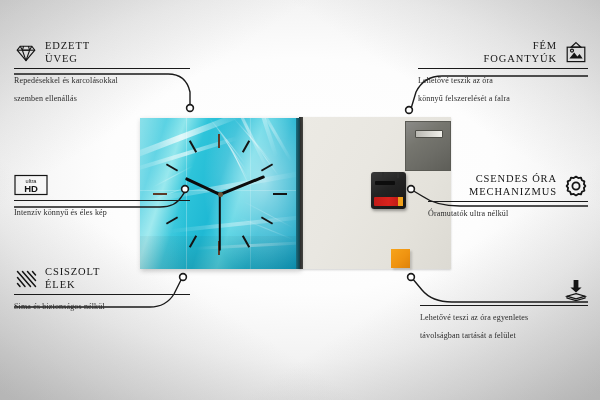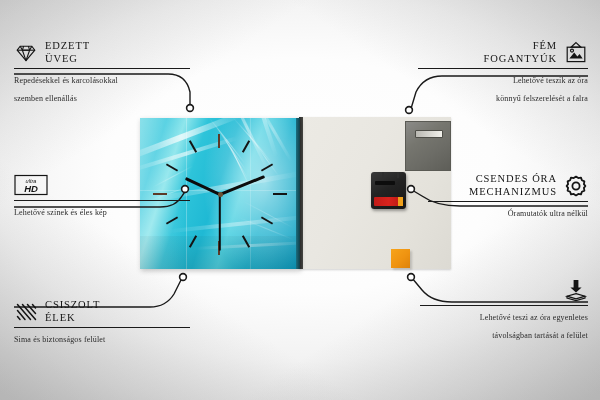--- a/index.html
+++ b/index.html
@@ -232,43 +232,42 @@
     line-height: 12.5px;
     text-transform: uppercase;
     white-space: pre-line;
   }
   .feature.right .title { text-align: right; }
   .feature .icon {
     width: 24px;
     height: 24px;
     flex: 0 0 24px;
     color: #141414;
-    font-style: italic;
   }
   .feature .icon svg { display: block; }
   .feature .rule {
     height: 1px;
     background: #1a1a1a;
     margin-top: 3px;
   }
   .feature .desc {
     font-family: "Liberation Serif", serif;
     font-size: 8px;
     line-height: 18px;
     color: #2a2a2a;
     margin-top: 3px;
     white-space: pre-line;
     letter-spacing: 0.15px;
   }
-  .feature.right .desc { text-align: right; }
+  .feature.right .desc { }
 
   
   #feature-tempered-glass { left: 14px;  top: 40px;  width: 176px; }
   #feature-print          { left: 14px;  top: 173px; width: 176px; }
-  #feature-edges          { left: 14px;  top: 299px; width: 176px; }
+  #feature-edges          { left: 14px;  top: 266px; width: 176px; }
   #feature-handles        { left: 418px; top: 40px;  width: 170px; }
   #feature-mechanism      { left: 428px; top: 173px; width: 160px; }
   #feature-foam           { left: 420px; top: 278px; width: 168px; }
 
   #feature-print .icon { width: 34px; flex: 0 0 34px; }
 </style>
 </head>
 <body>
 
 <div id="stage">
@@ -388,40 +387,40 @@
     <div class="head">
       <span class="icon">
         <svg viewBox="0 0 34 24" width="34" height="24">
           <rect x="1" y="2.5" width="32" height="19" fill="none" stroke="currentColor" stroke-width="1.2"></rect>
           <text x="17" y="10.4" text-anchor="middle" font-family="Liberation Sans, sans-serif" font-size="5.6" fill="currentColor">ultra</text>
           <text x="17" y="19.2" text-anchor="middle" font-family="Liberation Sans, sans-serif" font-size="9.5" font-weight="bold" fill="currentColor">HD</text>
         </svg>
       </span>
     </div>
     <div class="rule"></div>
-    <div class="desc">Lehetővé színek és éles kép</div>
+    <div class="desc">Intenzív könnyű és éles kép</div>
   </div>
 
   <div class="feature left" id="feature-edges">
     <div class="head">
       <span class="icon">
         <svg viewBox="0 0 24 24" width="24" height="24" stroke="currentColor" stroke-width="1.5" fill="none" stroke-linecap="round">
           <path d="M3.5 4.5 L16.5 19.5"></path>
           <path d="M8.5 4.5 L21.5 19.5"></path>
           <path d="M13.5 4.5 L21.5 13.5"></path>
           <path d="M18.5 4.5 L21.5 8"></path>
           <path d="M3.5 10.5 L11 19.5"></path>
           <path d="M3.5 16.5 L6 19.5"></path>
         </svg>
       </span>
       <span class="title">CSISZOLT
 ÉLEK</span>
     </div>
     <div class="rule"></div>
-    <div class="desc">Sima és biztonságos felület</div>
+    <div class="desc">Sima és biztonságos nélkül</div>
   </div>
 
   <div class="feature right" id="feature-handles">
     <div class="head">
       <span class="title">FÉM
 FOGANTYÚK</span>
       <span class="icon">
         <svg viewBox="0 0 24 24" width="24" height="24" fill="none" stroke="currentColor" stroke-width="1.2">
           <path d="M12 1.6 L17 6.2 L7 6.2 Z"></path>
           <rect x="3.2" y="6.2" width="17.6" height="14.4"></rect>

